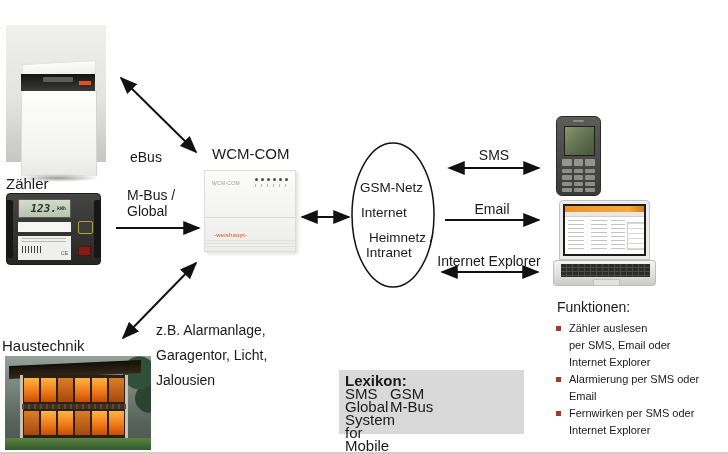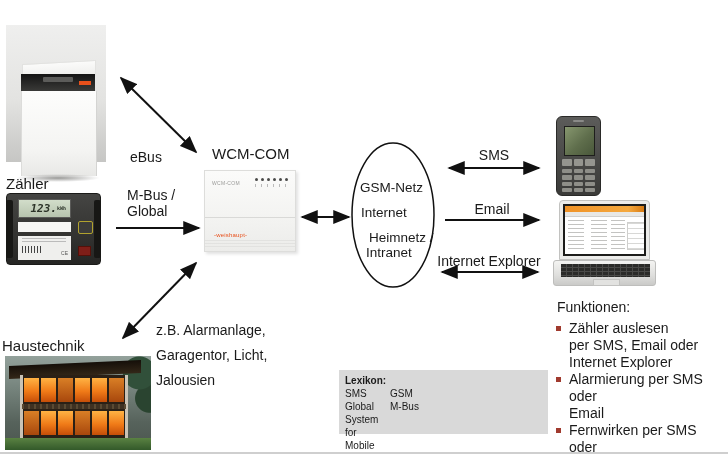--- a/index.html
+++ b/index.html
@@ -112,25 +112,25 @@
   .lap-kb{position:absolute;left:7px;top:3px;width:89px;height:13px;background:#2b2b29;
           background-image:repeating-linear-gradient(90deg,rgba(0,0,0,0) 0 5px,#4a4a48 5px 6px),
                            repeating-linear-gradient(180deg,rgba(0,0,0,0) 0 3px,#4a4a48 3px 4px);}
   .lap-pad{position:absolute;left:39px;top:18px;width:25px;height:5px;background:#e2e2e0;border:1px solid #c2c2c0;}
 
   
   .fn-title{position:absolute;left:557px;top:299px;font-size:14px;z-index:3;}
   .fn-list{position:absolute;left:556px;top:320px;width:172px;z-index:3;}
   .fn-item{display:flex;align-items:flex-start;}
   .fn-bullet{flex:0 0 5px;width:5px;height:5px;margin:6px 8px 0 0;background:#a03a2e;}
-  .fn-text{font-size:14px;line-height:17px;white-space:pre-line;}
-
-  
-  .lexikon{position:absolute;left:339px;top:370px;width:209px;height:64px;background:#d9d9d9;
-           padding:4px 0 0 6px;box-sizing:border-box;z-index:3;font-size:10px;line-height:13px;}
+  .fn-text{font-size:11px;line-height:17px;white-space:pre-line;}
+
+  
+  .lexikon{position:absolute;left:339px;top:370px;width:185px;height:64px;background:#d9d9d9;
+           padding:4px 0 0 6px;box-sizing:border-box;z-index:3;font-size:15px;line-height:13px;}
   .lex-title{font-weight:bold;}
   .lex-grid{display:grid;grid-template-columns:45px 1fr;}
   .lex-def{white-space:pre-line;}
 </style>
 </head>
 <body>
 
 <div class="canvas">
 
   <svg class="wires" width="728" height="454" viewBox="0 0 728 454">

